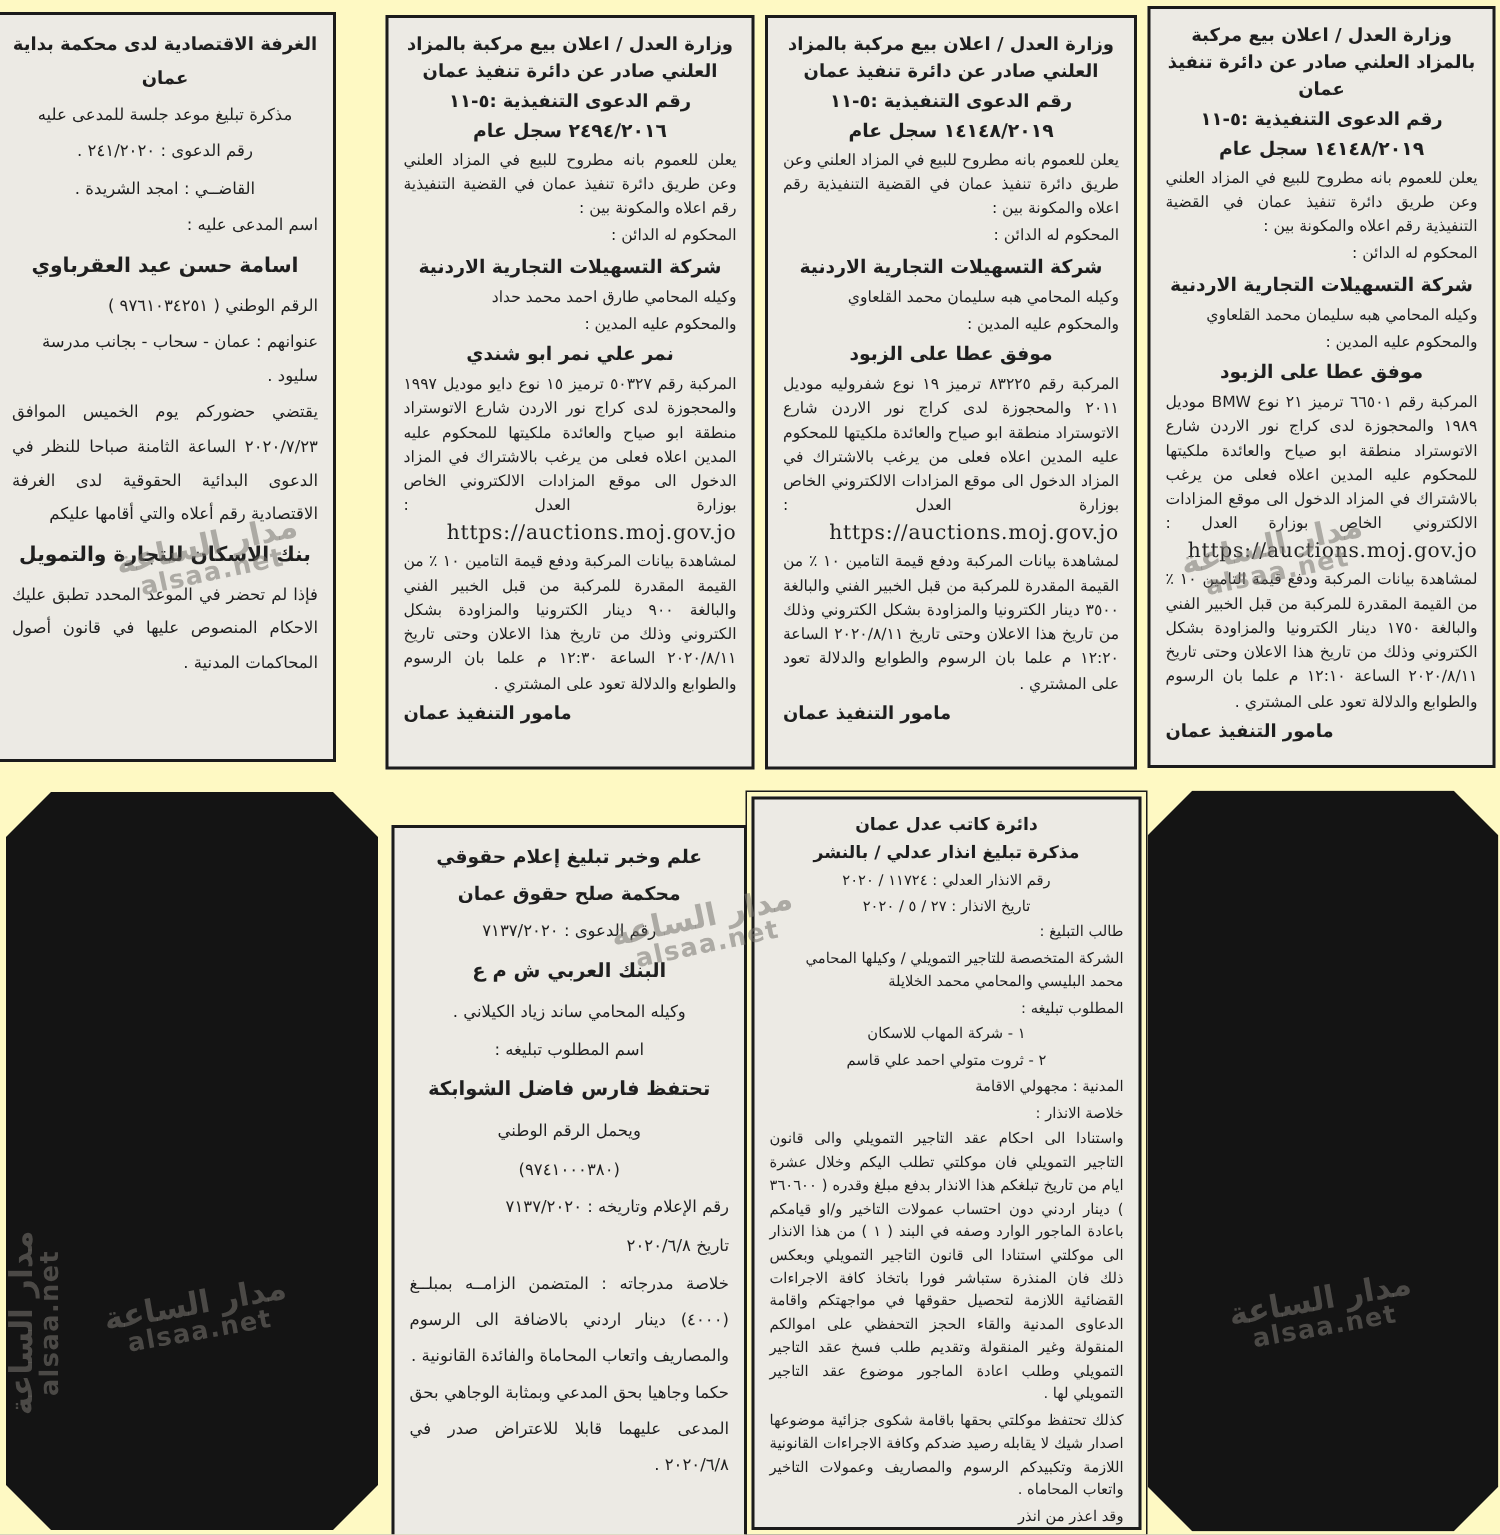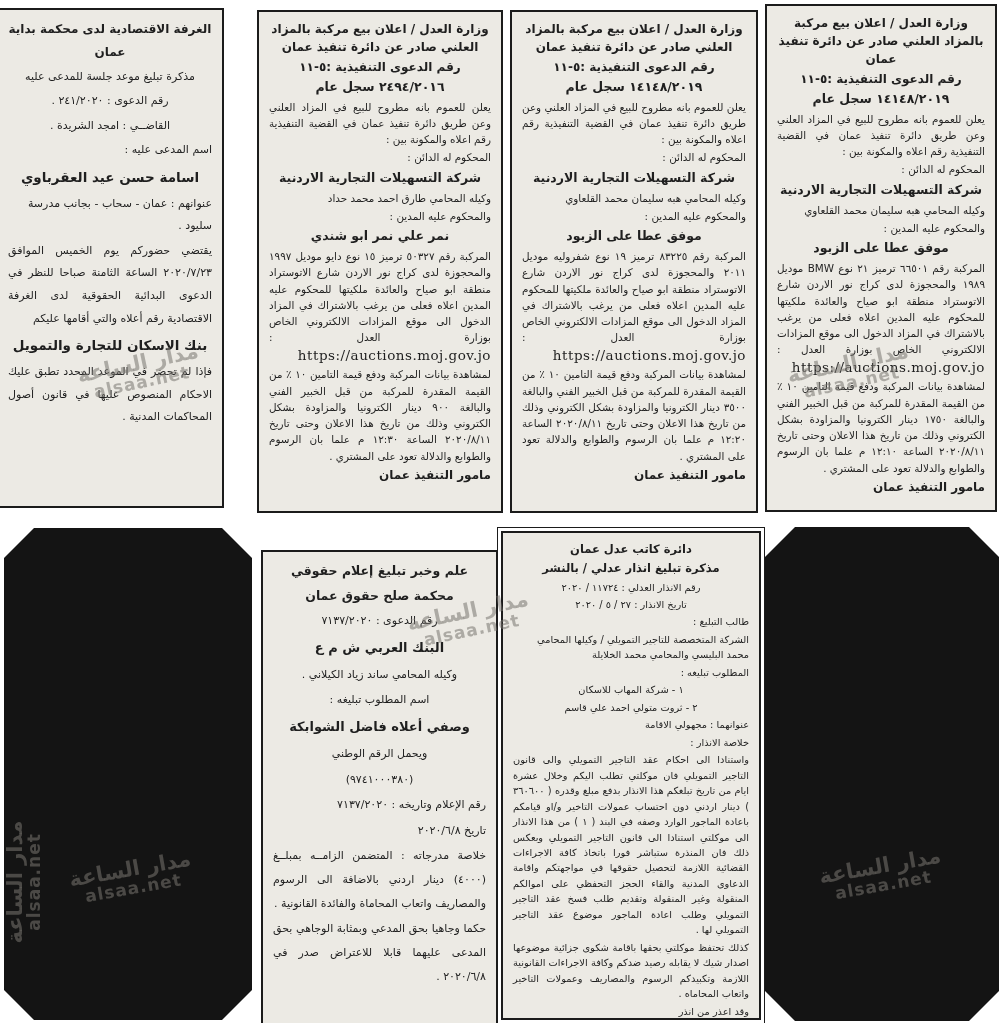--- a/index.html
+++ b/index.html
@@ -1,37 +1,37 @@
 <!DOCTYPE html>
 <html lang="ar"><head>
 <meta charset="utf-8">
 <style>
   html,body{margin:0;padding:0;background:#b9b8b5;}
   .page{
     position:relative;width:1000px;height:1023px;overflow:hidden;
-    background:#ffffff;
+    background:#fef9c3;
     font-family:"DejaVu Sans",sans-serif;color:#1f1f1f;direction:rtl;
   }
   .notice{
     position:absolute;background:#eceae4;border:2px solid #1b1b1b;
     padding:8px 10px;box-sizing:border-box;overflow:hidden;
   }
   
   .octa-outer{
     position:absolute;background:#141414;border:none;padding:0;
     clip-path:polygon(30px 0,calc(100% - 30px) 0,100% 30px,100% calc(100% - 30px),calc(100% - 30px) 100%,30px 100%,0 calc(100% - 30px),0 30px);
   }
   .dbl{outline:1px solid #1b1b1b;outline-offset:3px;}
   .hd{font-weight:bold;text-align:center;font-size:12px;line-height:1.5;margin:0 0 2px;}
   .hd13{font-size:12.5px;}
   .ln{font-size:10.5px;text-align:right;line-height:1.6;margin:2px 0;}
   .lnc{text-align:center;}
   .j{text-align:justify;text-align-last:right;}
   .name{font-weight:bold;text-align:center;font-size:12.5px;line-height:1.6;margin:2px 0;}
-  .sig{font-weight:bold;font-size:12px;text-align:right;margin-top:4px;}
+  .sig{font-weight:bold;font-size:12px;text-align:left;margin-top:4px;}
   .url{font-family:"DejaVu Serif",serif;font-size:13.5px;letter-spacing:.5px;}
   
   .t1 .ln{font-size:11px;line-height:2.05;}
   .t1 .hd{font-size:12px;line-height:1.9;}
   .t1 .name{font-size:13.5px;line-height:2;}
   .auction .ln{font-size:10.4px;line-height:1.56;}
   .b2 .ln{font-size:11px;line-height:2.15;}
   .b2 .hd{font-size:12.5px;line-height:1.8;}
   .b2 .name{font-size:13px;line-height:2;}
   .b3 .ln{font-size:9.8px;line-height:1.58;}
@@ -62,20 +62,21 @@
 
 <div class="page">
 
   <section class="notice t1">
     <div class="hd">الغرفة الاقتصادية لدى محكمة بداية عمان</div>
     <div class="ln lnc">مذكرة تبليغ موعد جلسة للمدعى عليه</div>
     <div class="ln lnc">رقم الدعوى : ٢٤١/٢٠٢٠ .</div>
     <div class="ln lnc">القاضــي : امجد الشريدة .</div>
     <div class="ln">اسم المدعى عليه :</div>
     <div class="name">اسامة حسن عيد العقرباوي</div>
+    <div class="ln">الرقم الوطني ( ٩٧٦١٠٣٤٢٥١ )</div>
     <div class="ln">عنوانهم : عمان - سحاب - بجانب مدرسة سليود .</div>
     <div class="ln j">يقتضي حضوركم يوم الخميس الموافق ٢٠٢٠/٧/٢٣ الساعة الثامنة صباحا للنظر في الدعوى البدائية الحقوقية لدى الغرفة الاقتصادية رقم أعلاه والتي أقامها عليكم</div>
     <div class="name">بنك الاسكان للتجارة والتمويل</div>
     <div class="ln j">فإذا لم تحضر في الموعد المحدد تطبق عليك الاحكام المنصوص عليها في قانون أصول المحاكمات المدنية .</div>
   </section>
 
   <section class="notice auction t2">
     <div class="hd">وزارة العدل / اعلان بيع مركبة بالمزاد العلني صادر عن دائرة تنفيذ عمان</div>
     <div class="hd">رقم الدعوى التنفيذية :٥-١١</div>
     <div class="hd hd13">٢٤٩٤/٢٠١٦ سجل عام</div>
@@ -121,40 +122,40 @@
     
   </div>
 
   <section class="notice b2">
     <div class="hd">علم وخبر تبليغ إعلام حقوقي</div>
     <div class="hd">محكمة صلح حقوق عمان</div>
     <div class="ln lnc">رقم الدعوى : ٧١٣٧/٢٠٢٠</div>
     <div class="name">البنك العربي ش م ع</div>
     <div class="ln lnc">وكيله المحامي ساند زياد الكيلاني .</div>
     <div class="ln lnc">اسم المطلوب تبليغه :</div>
-    <div class="name">وصفي أعلاه فاضل الشوابكة</div>
+    <div class="name">تحتفظ فارس فاضل الشوابكة</div>
     <div class="ln lnc">ويحمل الرقم الوطني</div>
     <div class="ln lnc">(٩٧٤١٠٠٠٣٨٠)</div>
     <div class="ln">رقم الإعلام وتاريخه : ٧١٣٧/٢٠٢٠</div>
     <div class="ln">تاريخ ٢٠٢٠/٦/٨</div>
     <div class="ln j">خلاصة مدرجاته : المتضمن الزامــه بمبلــغ (٤٠٠٠) دينار اردني بالاضافة الى الرسوم والمصاريف واتعاب المحاماة والفائدة القانونية .</div>
     <div class="ln j">حكما وجاهيا بحق المدعي وبمثابة الوجاهي بحق المدعى عليهما قابلا للاعتراض صدر في ٢٠٢٠/٦/٨ .</div>
   </section>
 
   <section class="notice dbl b3">
     <div class="hd">دائرة كاتب عدل عمان</div>
     <div class="hd">مذكرة تبليغ انذار عدلي / بالنشر</div>
     <div class="ln lnc">رقم الانذار العدلي : ١١٧٢٤ / ٢٠٢٠</div>
     <div class="ln lnc">تاريخ الانذار : ٢٧ / ٥ / ٢٠٢٠</div>
     <div class="ln">طالب التبليغ :</div>
     <div class="ln">الشركة المتخصصة للتاجير التمويلي / وكيلها المحامي محمد البليسي والمحامي محمد الخلايلة</div>
     <div class="ln">المطلوب تبليغه :</div>
     <div class="ln lnc">١ - شركة المهاب للاسكان</div>
     <div class="ln lnc">٢ - ثروت متولي احمد علي قاسم</div>
-    <div class="ln">عنوانهما : مجهولي الاقامة</div>
+    <div class="ln">المدنية : مجهولي الاقامة</div>
     <div class="ln">خلاصة الانذار :</div>
     <div class="ln j">واستنادا الى احكام عقد التاجير التمويلي والى قانون التاجير التمويلي فان موكلتي تطلب اليكم وخلال عشرة ايام من تاريخ تبلغكم هذا الانذار بدفع مبلغ وقدره ( ٣٦٠٦٠٠ ) دينار اردني دون احتساب عمولات التاخير و/او قيامكم باعادة الماجور الوارد وصفه في البند ( ١ ) من هذا الانذار الى موكلتي استنادا الى قانون التاجير التمويلي وبعكس ذلك فان المنذرة ستباشر فورا باتخاذ كافة الاجراءات القضائية اللازمة لتحصيل حقوقها في مواجهتكم واقامة الدعاوى المدنية والقاء الحجز التحفظي على اموالكم المنقولة وغير المنقولة وتقديم طلب فسخ عقد التاجير التمويلي وطلب اعادة الماجور موضوع عقد التاجير التمويلي لها .</div>
     <div class="ln j">كذلك تحتفظ موكلتي بحقها باقامة شكوى جزائية موضوعها اصدار شيك لا يقابله رصيد ضدكم وكافة الاجراءات القانونية اللازمة وتكبيدكم الرسوم والمصاريف وعمولات التاخير واتعاب المحاماه .</div>
     <div class="ln">وقد اعذر من انذر</div>
 
   </section>
 
   <div class="octa-outer b4">
     
   </div>

